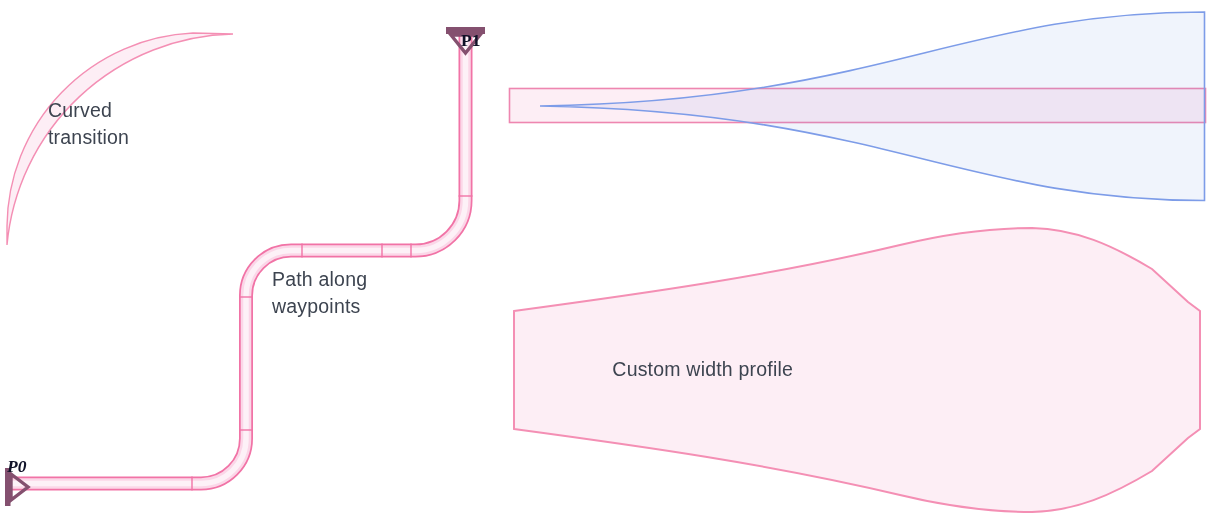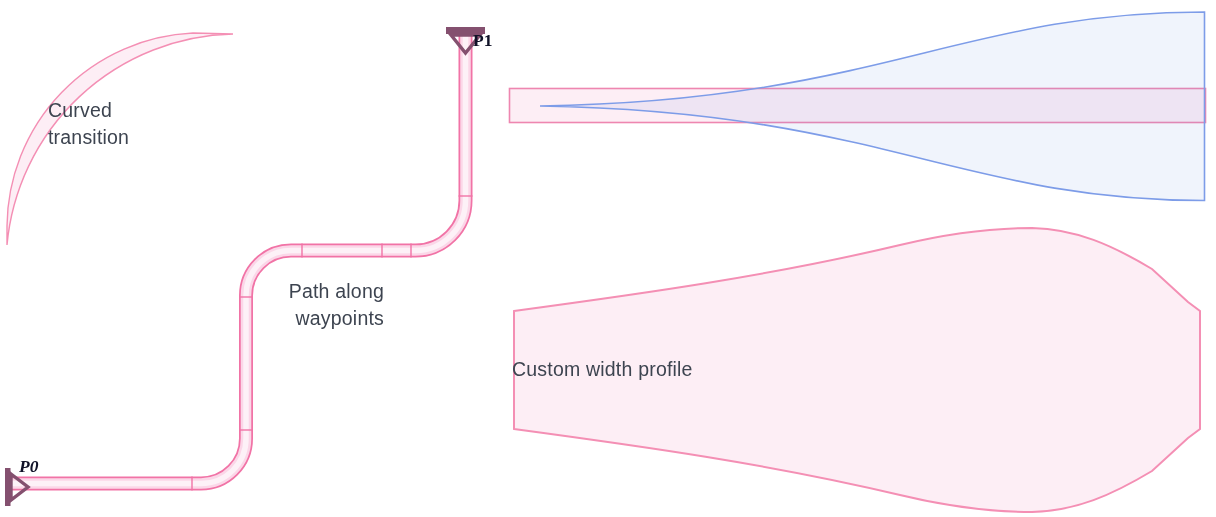--- a/index.html
+++ b/index.html
@@ -43,21 +43,20 @@
     letter-spacing:0.2px;
     white-space:pre-line;
   }
   .port-label{
     position:absolute;
     color:var(--port_text);
     font-family:"Liberation Serif", serif;
     font-weight:bold;
     font-size:17.5px;
     line-height:18px;
-    padding-left:12px;
   }
 </style>
 </head>
 <body>
 
 <div class="canvas">
 
   <svg width="1216" height="517" viewBox="0 0 1216 517">
 
     <path class="pink-shape" d="M 193 33 A 195 195 0 0 0 7 226 L 7 245 A 232 232 0 0 1 233 34 Z"></path>
@@ -98,22 +97,22 @@
              L 1200 429
              L 1188 438 L 1152 471
              C 1112 495, 1076 511, 1032 512
              C 1000 512, 958 509, 900 495
              C 770 464, 640 446, 514 429
              Z"></path>
   </svg>
 
   <div class="fig-label" style="left:40px; top:97px; width:120px;margin-left:8px;">Curved transition</div>
 
-  <div class="fig-label" style="left:272px; top:278px; width:112px;text-align:right;">Path along waypoints</div>
+  <div class="fig-label" style="left:272px; top:266px; width:112px;">Path along waypoints</div>
 
 
-  <div class="fig-label" style="left:512px; top:356px; width:260px;">Custom width profile</div>
+  <div class="fig-label" style="left:533px; top:356px; width:260px;text-align:right;">Custom width profile</div>
 
   <div class="port-label" style="left:7px; top:457px;font-style:italic;">P0</div>
 
   <div class="port-label" style="left:461px; top:31px;">P1</div>
 
 </div>
 
 </body></html>

